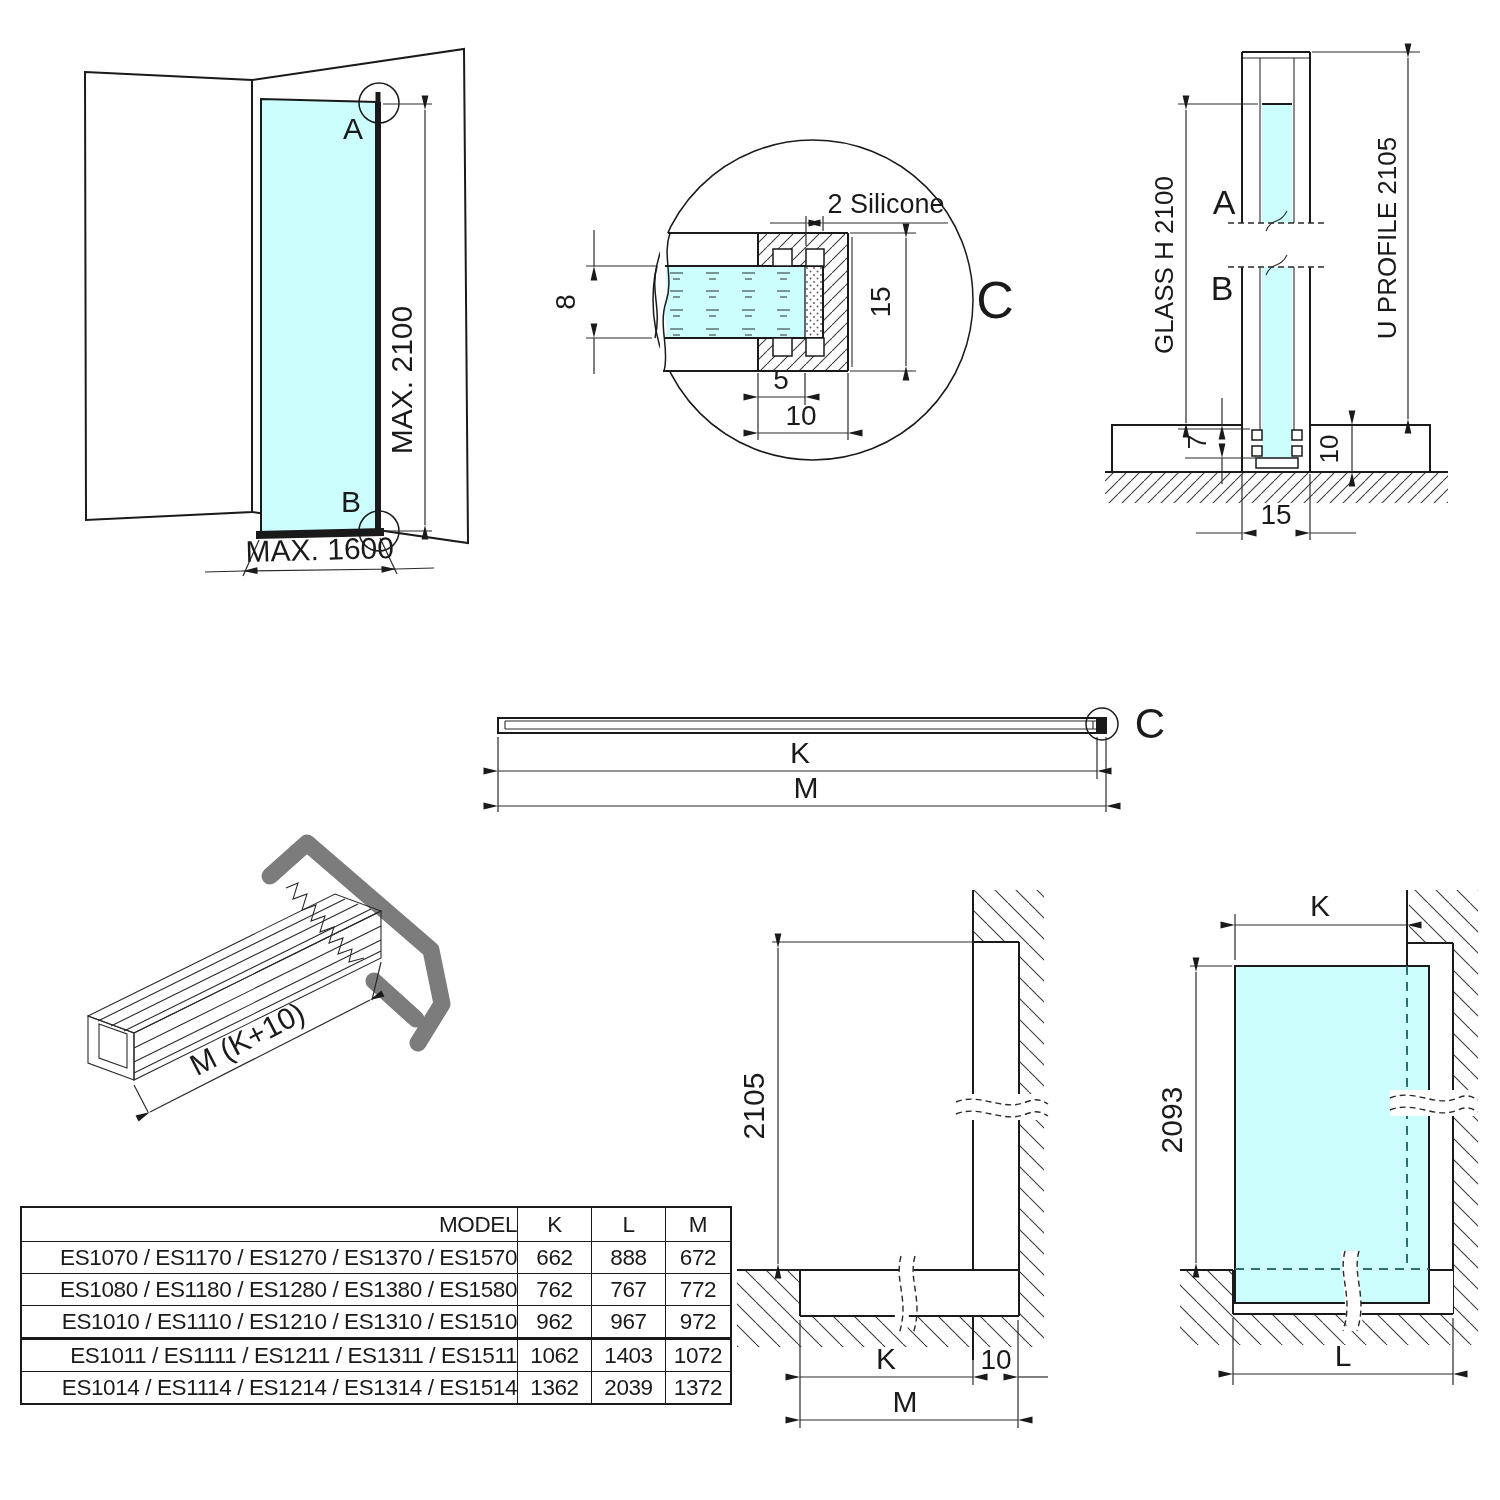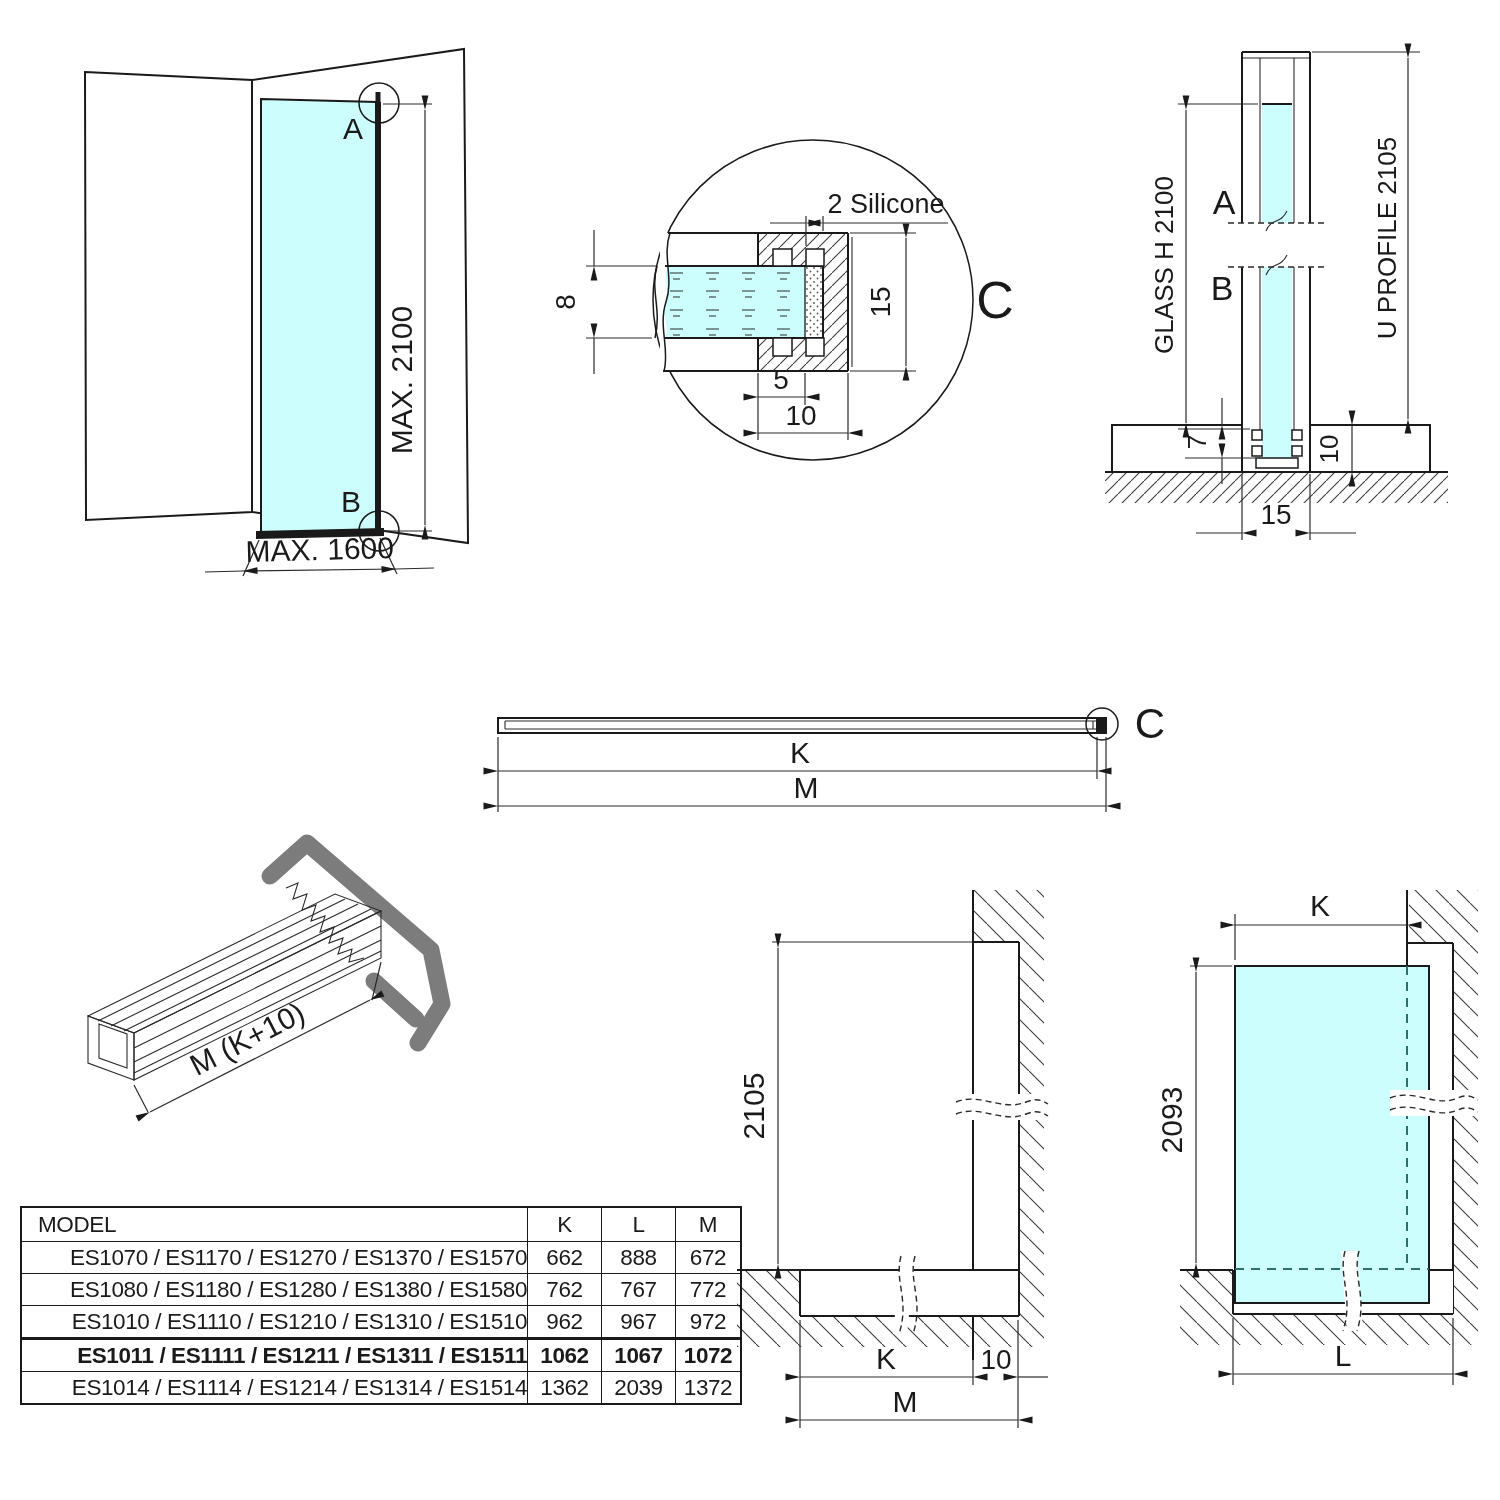--- a/index.html
+++ b/index.html
@@ -15,25 +15,25 @@
   .wavy{stroke:#2a2a2a;stroke-width:1.4;fill:none;stroke-dasharray:6 4;}
   .gray{stroke:#7c7c7c;stroke-width:17;fill:none;stroke-linecap:round;stroke-linejoin:round;}
   .white{fill:#fff;}
   
   .spec{position:absolute;left:20px;top:1206px;border-collapse:collapse;table-layout:fixed;
         font-size:22.5px;letter-spacing:-0.4px;}
   .spec th,.spec td{border:1.6px solid #1a1a1a;height:31px;padding:0;white-space:nowrap;
         overflow:hidden;font-weight:normal;color:#1a1a1a;}
   .spec thead th{height:33px;}
   .spec .c-model{width:489px;text-align:right;padding-left:6px;}
-  .spec thead .c-model{text-align:left;padding-left:16px;}
+  .spec thead .c-model{text-align:right;padding-left:0;}
   .spec .c-n{width:73px;text-align:center;}
   .spec .c-m{width:64px;text-align:center;}
   .spec table, .spec{border:2.5px solid #1a1a1a;}
-  .spec tr.thick td{border-top:3.2px solid #1a1a1a;font-weight:bold;}
+  .spec tr.thick td{border-top:3.2px solid #1a1a1a;}
 </style>
 </head>
 <body>
 
 <div class="sheet">
 
 <svg width="1500" height="1500" viewBox="0 0 1500 1500">
   <defs>
     <marker id="arr" markerWidth="16" markerHeight="10" refX="0.5" refY="5" orient="auto-start-reverse" markerUnits="userSpaceOnUse">
       <path d="M0.5,5 L15,1.6 L15,8.4 Z" fill="#1a1a1a"></path>
@@ -340,21 +340,21 @@
     </tr>
     <tr>
       <td class="c-model">ES1010 / ES1110 / ES1210 / ES1310 / ES1510</td>
       <td class="c-n">962</td>
       <td class="c-n">967</td>
       <td class="c-m">972</td>
     </tr>
     <tr class="thick">
       <td class="c-model">ES1011 / ES1111 / ES1211 / ES1311 / ES1511</td>
       <td class="c-n">1062</td>
-      <td class="c-n">1067</td>
+      <td class="c-n">1403</td>
       <td class="c-m">1072</td>
     </tr>
     <tr>
       <td class="c-model">ES1014 / ES1114 / ES1214 / ES1314 / ES1514</td>
       <td class="c-n">1362</td>
       <td class="c-n">2039</td>
       <td class="c-m">1372</td>
     </tr>
   </tbody>
 </table>

